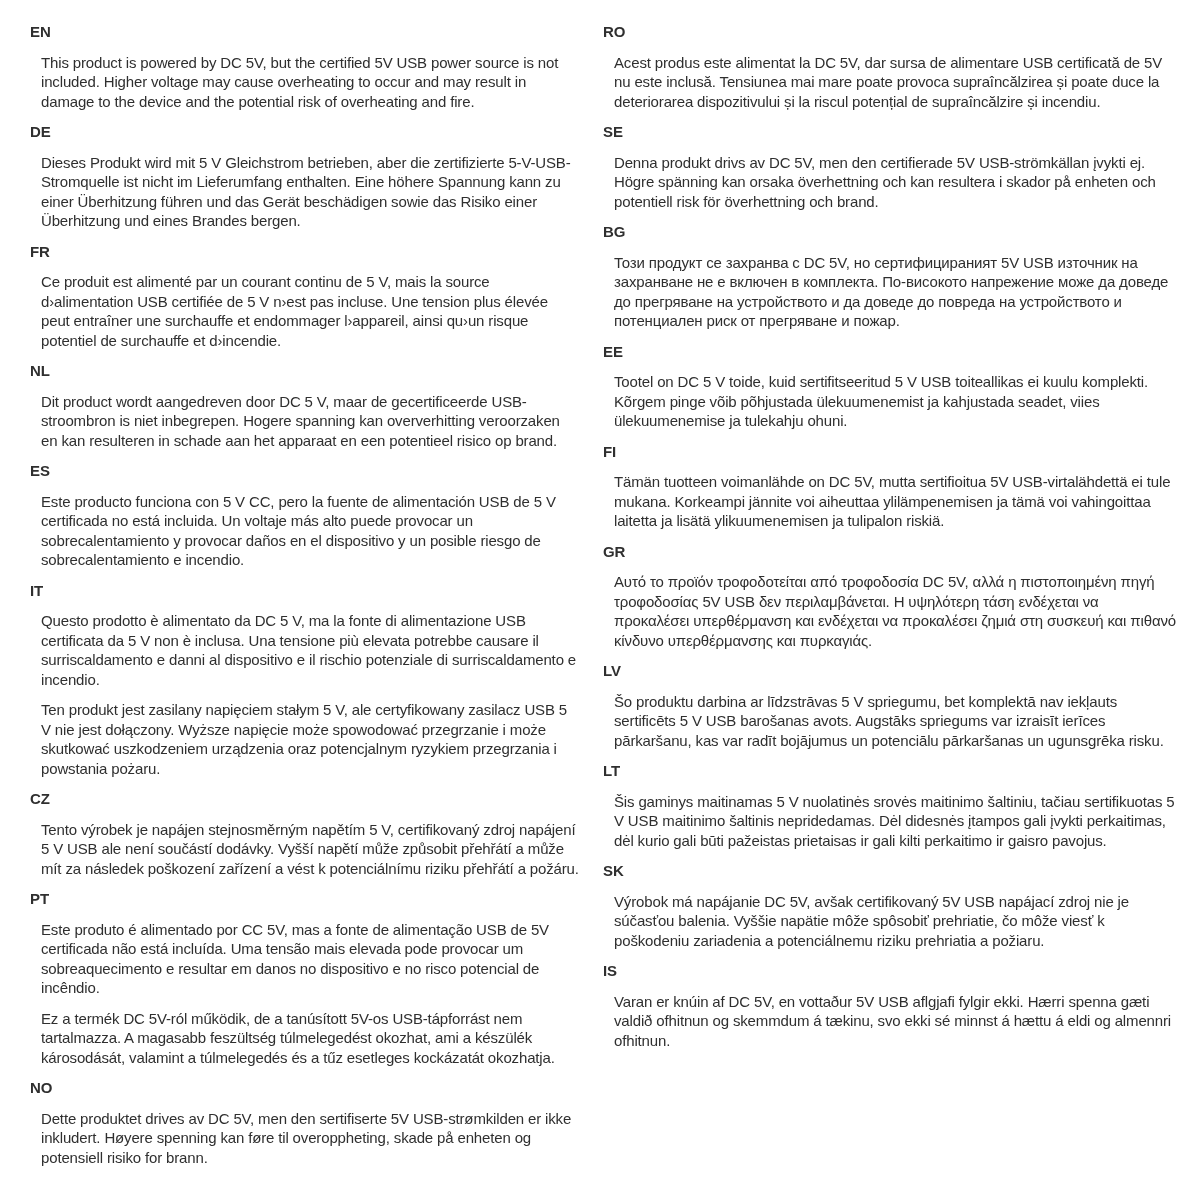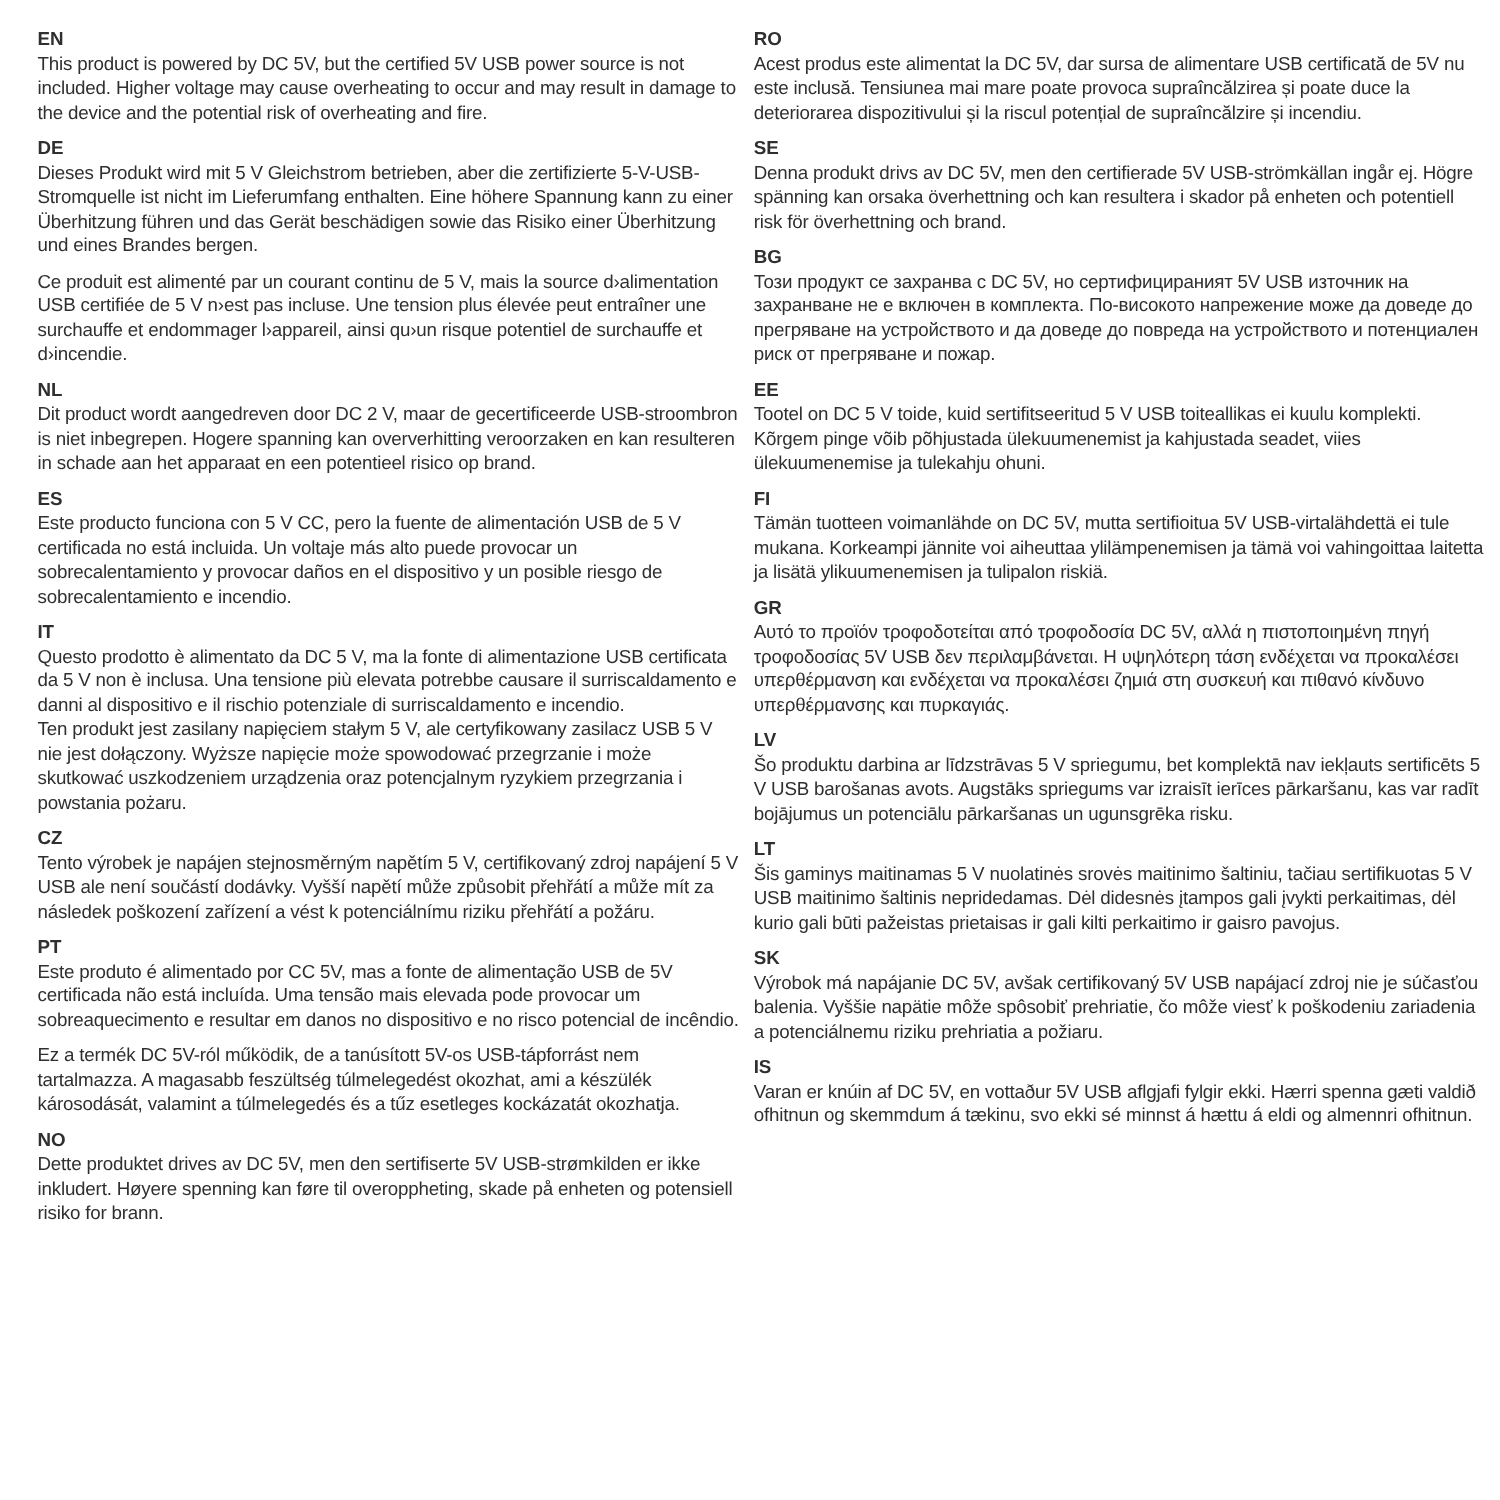--- a/index.html
+++ b/index.html
@@ -41,21 +41,21 @@
     margin-bottom: 0;
   }
   .lang-code {
     margin: 0;
     font-size: 15px;
     line-height: 19.5px;
     font-weight: 700;
     letter-spacing: -0.1px;
   }
   .warning-text {
-    margin: 0;
+    margin: 11px;
     font-size: 15px;
     line-height: 19.5px;
     font-weight: 400;
     letter-spacing: -0.15px;
   }
 </style>
 </head>
 <body style="background: rgb(255, 255, 255);">
 
 <div class="page" style="color: rgb(47, 47, 47);">
@@ -64,26 +64,27 @@
     <h2 class="lang-code">EN</h2>
     <p class="warning-text">This product is powered by DC 5V, but the certified 5V USB power source is not included. Higher voltage may cause overheating to occur and may result in damage to the device and the potential risk of overheating and fire.</p>
   </section>
 
   <section class="lang-section">
     <h2 class="lang-code">DE</h2>
     <p class="warning-text">Dieses Produkt wird mit 5 V Gleichstrom betrieben, aber die zertifizierte 5-V-USB-Stromquelle ist nicht im Lieferumfang enthalten. Eine höhere Spannung kann zu einer Überhitzung führen und das Gerät beschädigen sowie das Risiko einer Überhitzung und eines Brandes bergen.</p>
   </section>
 
   <section class="lang-section">
+    <h2 class="lang-code">FR</h2>
     <p class="warning-text">Ce produit est alimenté par un courant continu de 5 V, mais la source d›alimentation USB certifiée de 5 V n›est pas incluse. Une tension plus élevée peut entraîner une surchauffe et endommager l›appareil, ainsi qu›un risque potentiel de surchauffe et d›incendie.</p>
   </section>
 
   <section class="lang-section">
     <h2 class="lang-code">NL</h2>
-    <p class="warning-text">Dit product wordt aangedreven door DC 2 V, maar de gecertificeerde USB-stroombron is niet inbegrepen. Hogere spanning kan oververhitting veroorzaken en kan resulteren in schade aan het apparaat en een potentieel risico op brand.</p>
+    <p class="warning-text">Dit product wordt aangedreven door DC 5 V, maar de gecertificeerde USB-stroombron is niet inbegrepen. Hogere spanning kan oververhitting veroorzaken en kan resulteren in schade aan het apparaat en een potentieel risico op brand.</p>
   </section>
 
   <section class="lang-section">
     <h2 class="lang-code">ES</h2>
     <p class="warning-text">Este producto funciona con 5 V CC, pero la fuente de alimentación USB de 5 V certificada no está incluida. Un voltaje más alto puede provocar un sobrecalentamiento y provocar daños en el dispositivo y un posible riesgo de sobrecalentamiento e incendio.</p>
   </section>
 
   <section class="lang-section tight">
     <h2 class="lang-code">IT</h2>
     <p class="warning-text">Questo prodotto è alimentato da DC 5 V, ma la fonte di alimentazione USB certificata da 5 V non è inclusa. Una tensione più elevata potrebbe causare il surriscaldamento e danni al dispositivo e il rischio potenziale di surriscaldamento e incendio.</p>
@@ -114,21 +115,21 @@
   </section>
 </div>
   <div class="col col-right">
   <section class="lang-section">
     <h2 class="lang-code">RO</h2>
     <p class="warning-text">Acest produs este alimentat la DC 5V, dar sursa de alimentare USB certificată de 5V nu este inclusă. Tensiunea mai mare poate provoca supraîncălzirea și poate duce la deteriorarea dispozitivului și la riscul potențial de supraîncălzire și incendiu.</p>
   </section>
 
   <section class="lang-section">
     <h2 class="lang-code">SE</h2>
-    <p class="warning-text">Denna produkt drivs av DC 5V, men den certifierade 5V USB-strömkällan ingår ej. Högre spänning kan orsaka överhettning och kan resultera i skador på enheten och potentiell risk för överhettning och brand.</p>
+    <p class="warning-text">Denna produkt drivs av DC 5V, men den certifierade 5V USB-strömkällan įvykti ej. Högre spänning kan orsaka överhettning och kan resultera i skador på enheten och potentiell risk för överhettning och brand.</p>
   </section>
 
   <section class="lang-section">
     <h2 class="lang-code">BG</h2>
     <p class="warning-text">Този продукт се захранва с DC 5V, но сертифицираният 5V USB източник на захранване не е включен в комплекта. По-високото напрежение може да доведе до прегряване на устройството и да доведе до повреда на устройството и потенциален риск от прегряване и пожар.</p>
   </section>
 
   <section class="lang-section">
     <h2 class="lang-code">EE</h2>
     <p class="warning-text">Tootel on DC 5 V toide, kuid sertifitseeritud 5 V USB toiteallikas ei kuulu komplekti. Kõrgem pinge võib põhjustada ülekuumenemist ja kahjustada seadet, viies ülekuumenemise ja tulekahju ohuni.</p>

